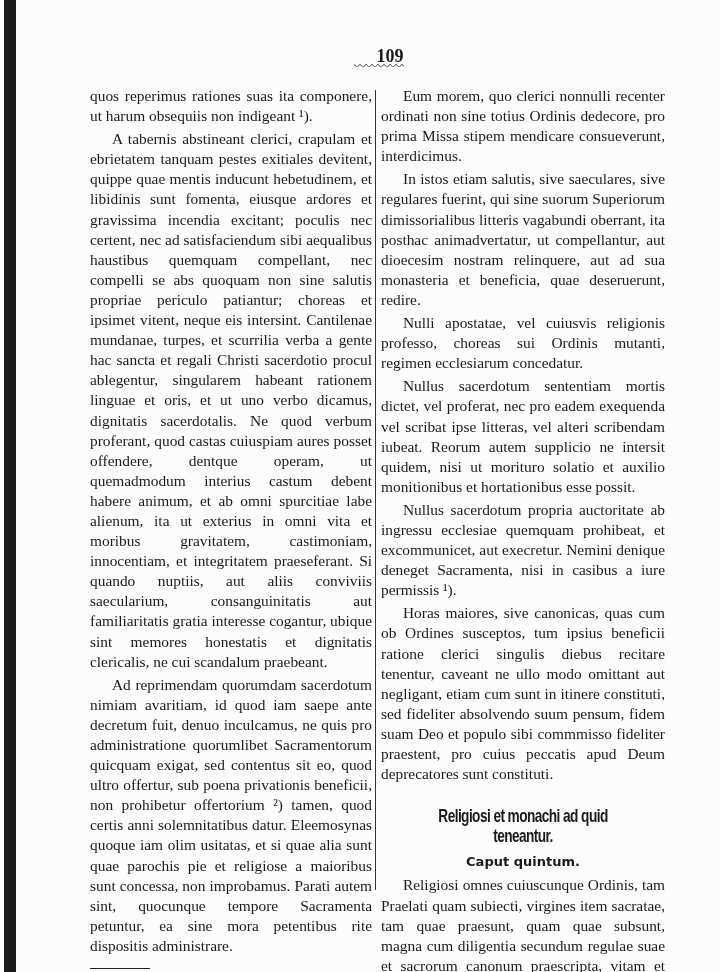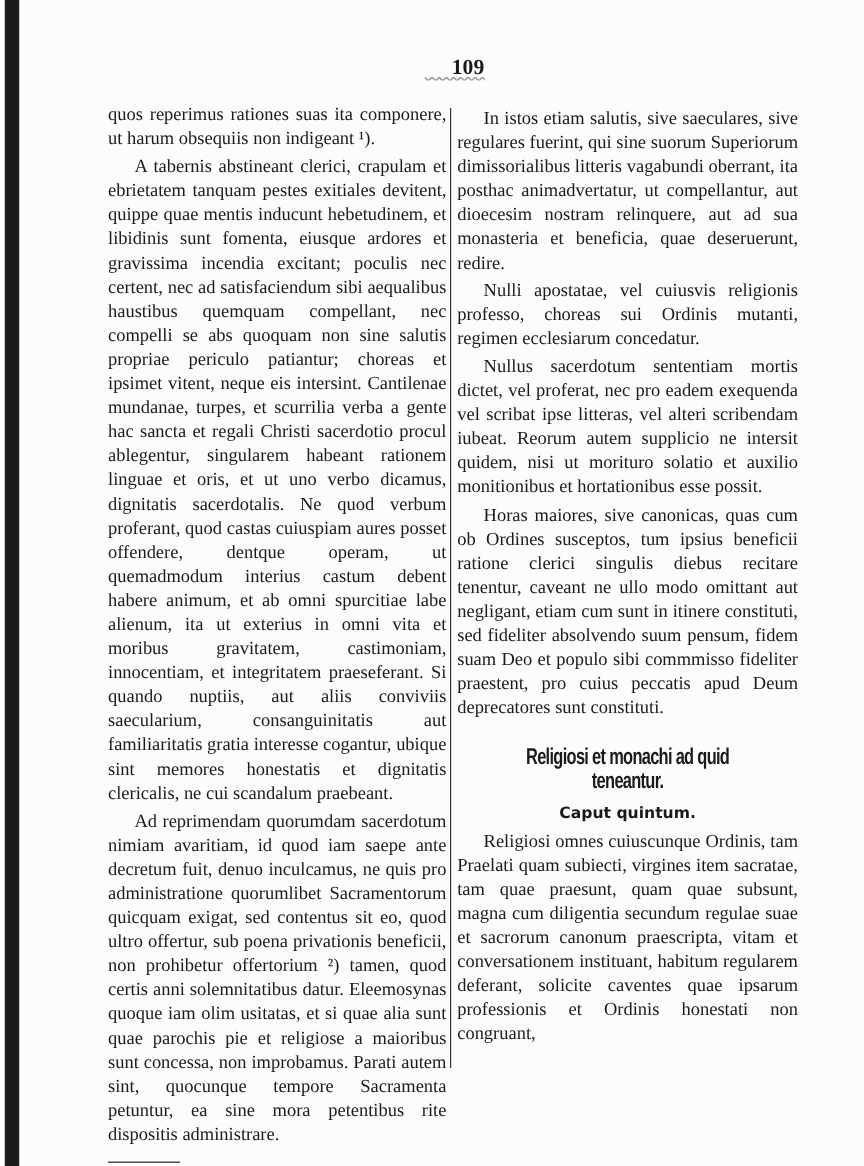--- a/index.html
+++ b/index.html
@@ -61,23 +61,25 @@
   <p class="indent">A tabernis abstineant clerici, crapulam et ebrietatem tanquam pestes exitiales devitent, quippe quae mentis inducunt hebetudinem, et libidinis sunt fomenta, eiusque ardores et gravissima incendia excitant; poculis nec certent, nec ad satisfaciendum sibi aequalibus haustibus quemquam compellant, nec compelli se abs quoquam non sine salutis propriae periculo patiantur; choreas et ipsimet vitent, neque eis intersint. Cantilenae mundanae, turpes, et scurrilia verba a gente hac sancta et regali Christi sacerdotio procul ablegentur, singularem habeant rationem linguae et oris, et ut uno verbo dicamus, dignitatis sacerdotalis. Ne quod verbum proferant, quod castas cuiuspiam aures posset offendere, dentque operam, ut quemadmodum interius castum debent habere animum, et ab omni spurcitiae labe alienum, ita ut exterius in omni vita et moribus gravitatem, castimoniam, innocentiam, et integritatem praeseferant. Si quando nuptiis, aut aliis conviviis saecularium, consanguinitatis aut familiaritatis gratia interesse cogantur, ubique sint memores honestatis et dignitatis clericalis, ne cui scandalum praebeant.</p>
   <p class="indent">Ad reprimendam quorumdam sacerdotum nimiam avaritiam, id quod iam saepe ante decretum fuit, denuo inculcamus, ne quis pro administratione quorumlibet Sacramentorum quicquam exigat, sed contentus sit eo, quod ultro offertur, sub poena privationis beneficii, non prohibetur offertorium ²) tamen, quod certis anni solemnitatibus datur. Eleemosynas quoque iam olim usitatas, et si quae alia sunt quae parochis pie et religiose a maioribus sunt concessa, non improbamus. Parati autem sint, quocunque tempore Sacramenta petuntur, ea sine mora petentibus rite dispositis administrare.</p>
 
   <div class="footnote-rule"></div>
 
 </div>
 
 <div class="col-divider"></div>
 
 <div class="column col-right">
+  <p class="indent" style="margin-top:0">Eum morem, quo clerici nonnulli recenter ordinati non sine totius Ordinis dedecore, pro prima Missa stipem mendicare consueverunt, interdicimus.</p>
   <p class="indent">In istos etiam salutis, sive saeculares, sive regulares fuerint, qui sine suorum Superiorum dimissorialibus litteris vagabundi oberrant, ita posthac animadvertatur, ut compellantur, aut dioecesim nostram relinquere, aut ad sua monasteria et beneficia, quae deseruerunt, redire.</p>
   <p class="indent">Nulli apostatae, vel cuiusvis religionis professo, choreas sui Ordinis mutanti, regimen ecclesiarum concedatur.</p>
   <p class="indent">Nullus sacerdotum sententiam mortis dictet, vel proferat, nec pro eadem exequenda vel scribat ipse litteras, vel alteri scribendam iubeat. Reorum autem supplicio ne intersit quidem, nisi ut morituro solatio et auxilio monitionibus et hortationibus esse possit.</p>
+  <p class="indent">Nullus sacerdotum propria auctoritate ab ingressu ecclesiae quemquam prohibeat, et excommunicet, aut execretur. Nemini denique deneget Sacramenta, nisi in casibus a iure permissis ¹).</p>
   <p class="indent">Horas maiores, sive canonicas, quas cum ob Ordines susceptos, tum ipsius beneficii ratione clerici singulis diebus recitare tenentur, caveant ne ullo modo omittant aut negligant, etiam cum sunt in itinere constituti, sed fideliter absolvendo suum pensum, fidem suam Deo et populo sibi commmisso fideliter praestent, pro cuius peccatis apud Deum deprecatores sunt constituti.</p>
 
   <div class="section-title">Religiosi et monachi ad quid teneantur.</div>
   <div class="chapter-title">Caput quintum.</div>
 
   <p class="indent">Religiosi omnes cuiuscunque Ordinis, tam Praelati quam subiecti, virgines item sacratae, tam quae praesunt, quam quae subsunt, magna cum diligentia secundum regulae suae et sacrorum canonum praescripta, vitam et conversationem instituant, habitum regularem deferant, solicite caventes quae ipsarum professionis et Ordinis honestati non congruant,</p>
 
 </div>
 
 </body></html>

